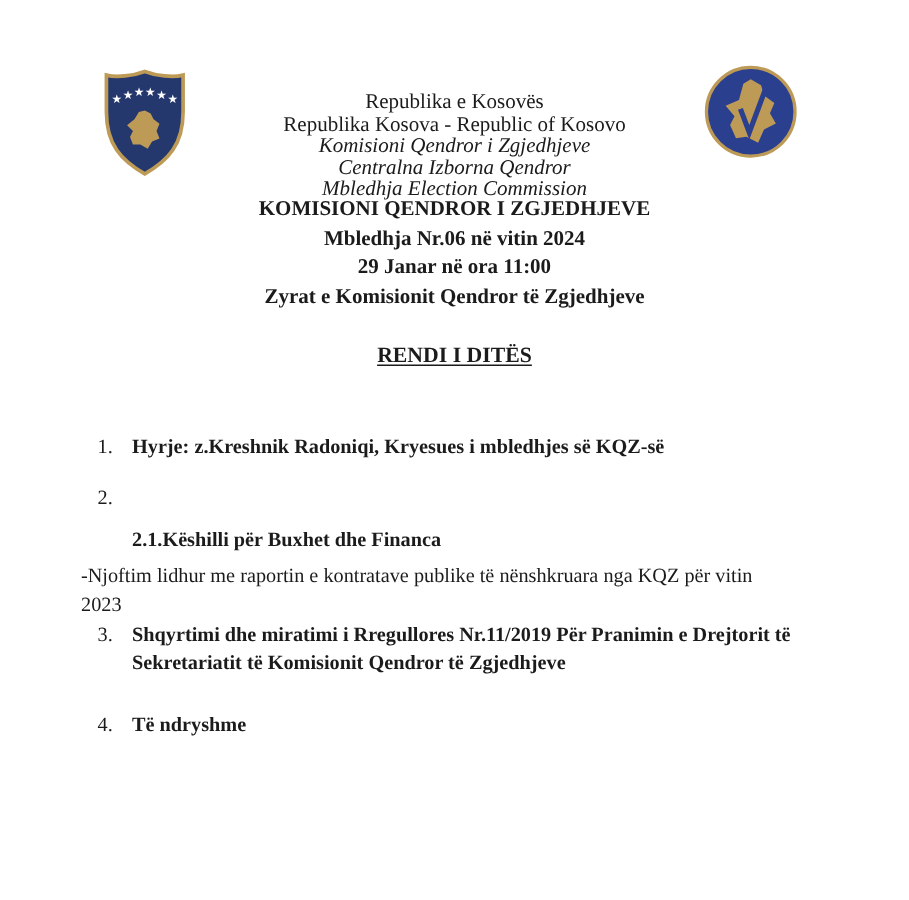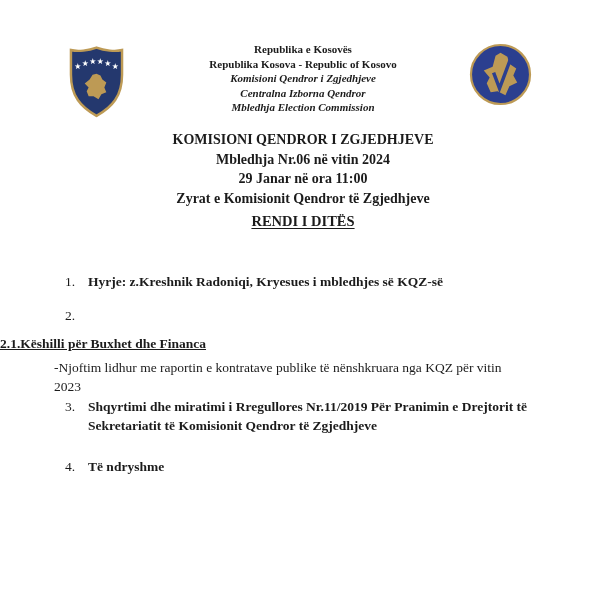--- a/index.html
+++ b/index.html
@@ -22,56 +22,56 @@
     height:600px;
     background:var(--page-bg,#fff);
     overflow:hidden;
   }
   
   .header{position:relative;height:118px;}
   .emblem{position:absolute;}
   .emblem-left{left:68px;top:45px;width:57px;height:74px;}
   .emblem-right{left:469px;top:43px;width:63px;height:63px;}
   .header-text{
-    padding-top:42px;
+    padding-top:62px;
     text-align:center;
-    font-size:11px;
+    font-size:14px;
     line-height:14.6px;
-    font-weight:bold;
+    font-weight:normal;
   }
   .header-text .italic{font-style:italic;}
   
   .title-block{
     margin-top:12px;
     text-align:center;
     font-weight:bold;
     font-size:14px;
     line-height:19.5px;
   }
   
   .agenda-heading{
-    margin-top:5px;
+    margin-top:21px;
     text-align:center;
     font-weight:bold;
     font-size:14.5px;
   }
   .agenda-heading span{
     text-decoration:underline;
     text-underline-offset:2px;
   }
   
   .agenda-list{margin-top:42px;font-size:13.5px;line-height:19px;}
   .item{display:flex;padding-left:65px;}
   .item-num{width:23px;flex-shrink:0;font-weight:normal;}
   .item-text{font-weight:bold;max-width:462px;white-space:pre-wrap;}
   .item-2{margin-top:15px;}
   .sub-heading{
     margin-top:9px;
+    padding-left:88px;
     font-weight:bold;
-    text-decoration:underline;
   }
   .sub-note{
     margin-top:5px;
     padding-left:54px;
     max-width:462px;
     font-weight:normal;
   }
   .item-3{margin-top:1px;}
   .item-4{margin-top:22px;}
 </style>

